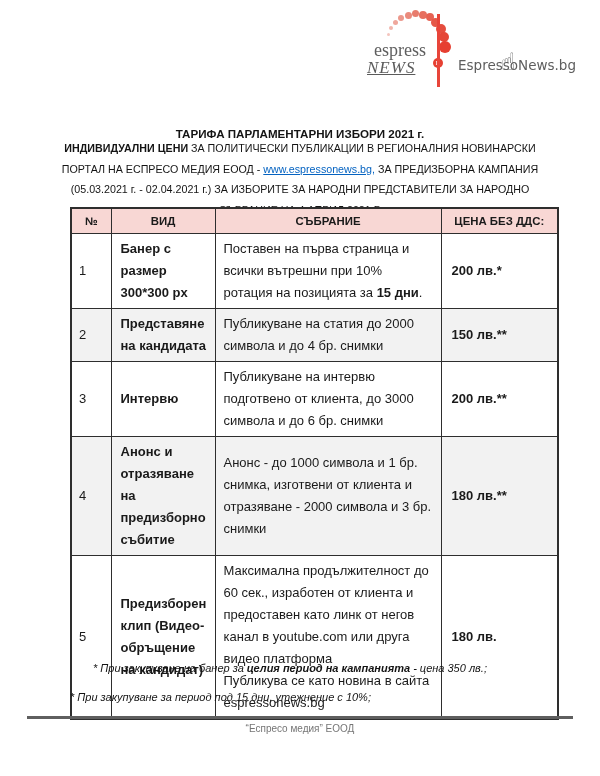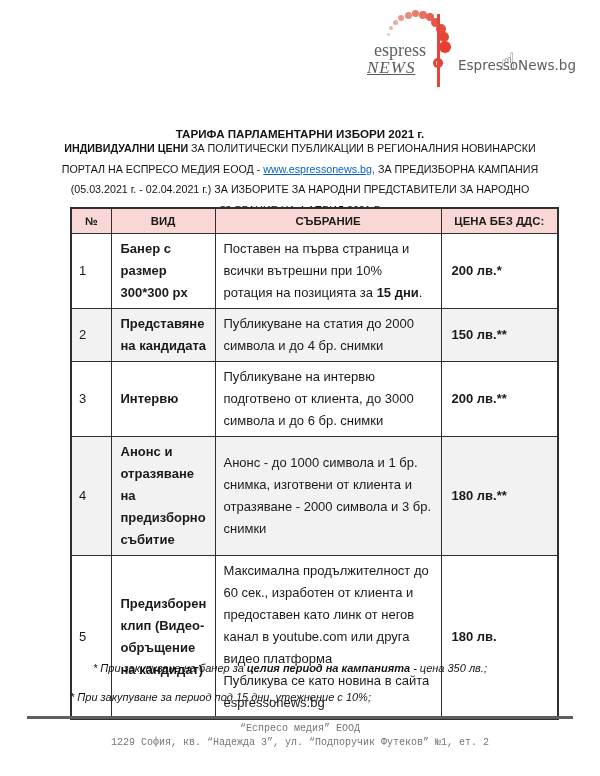--- a/index.html
+++ b/index.html
@@ -78,21 +78,21 @@
     position:absolute; left:70px; width:490px;
     font-style:italic; font-size:11px; color:#141414;
   }
   .fn-1 { top:662px;padding-left:23px; } .fn-2 { top:691px; }
   .footnote b { font-weight:bold; }
 
   
   .footer-rule { position:absolute; left:27px; top:716px; width:546px; height:3px; background:#5f5f5f; }
   .footer-text {
     position:absolute; top:722px; left:0; width:100%; text-align:center;
-    font-family:Liberation Mono, monospace; font-size:10px; line-height:13.5px; color:#757575;
+    font-family:Liberation Sans, sans-serif; font-size:10px; line-height:13.5px; color:#757575;
   }
 </style>
 </head>
 <body>
 
 <div class="page">
 
   <div class="logo-box">
     <span class="dot" style="left:20px;top:23px;width:3px;height:3px;background:#f4c4bd;"></span>
     <span class="dot" style="left:22px;top:16px;width:4px;height:4px;background:#f1b5ac;"></span>
@@ -169,16 +169,15 @@
       </tr>
     </tbody>
   </table>
 
   <div class="footnote fn-1"><span>* При закупуване на банер за </span><b>целия период на кампанията</b><span> - цена 350 лв.;</span></div>
   <div class="footnote fn-2">* При закупуване за период под 15 дни, утежнение с 10%;</div>
 
   <div class="footer-rule"></div>
   <div class="footer-text">
     <div>“Еспресо медия” ЕООД</div>
-    <div>1229 София, кв. “Надежда 3”, ул. “Подпоручик Футеков” №1, ет. 2</div>
   </div>
 
 </div>
 
 </body></html>

